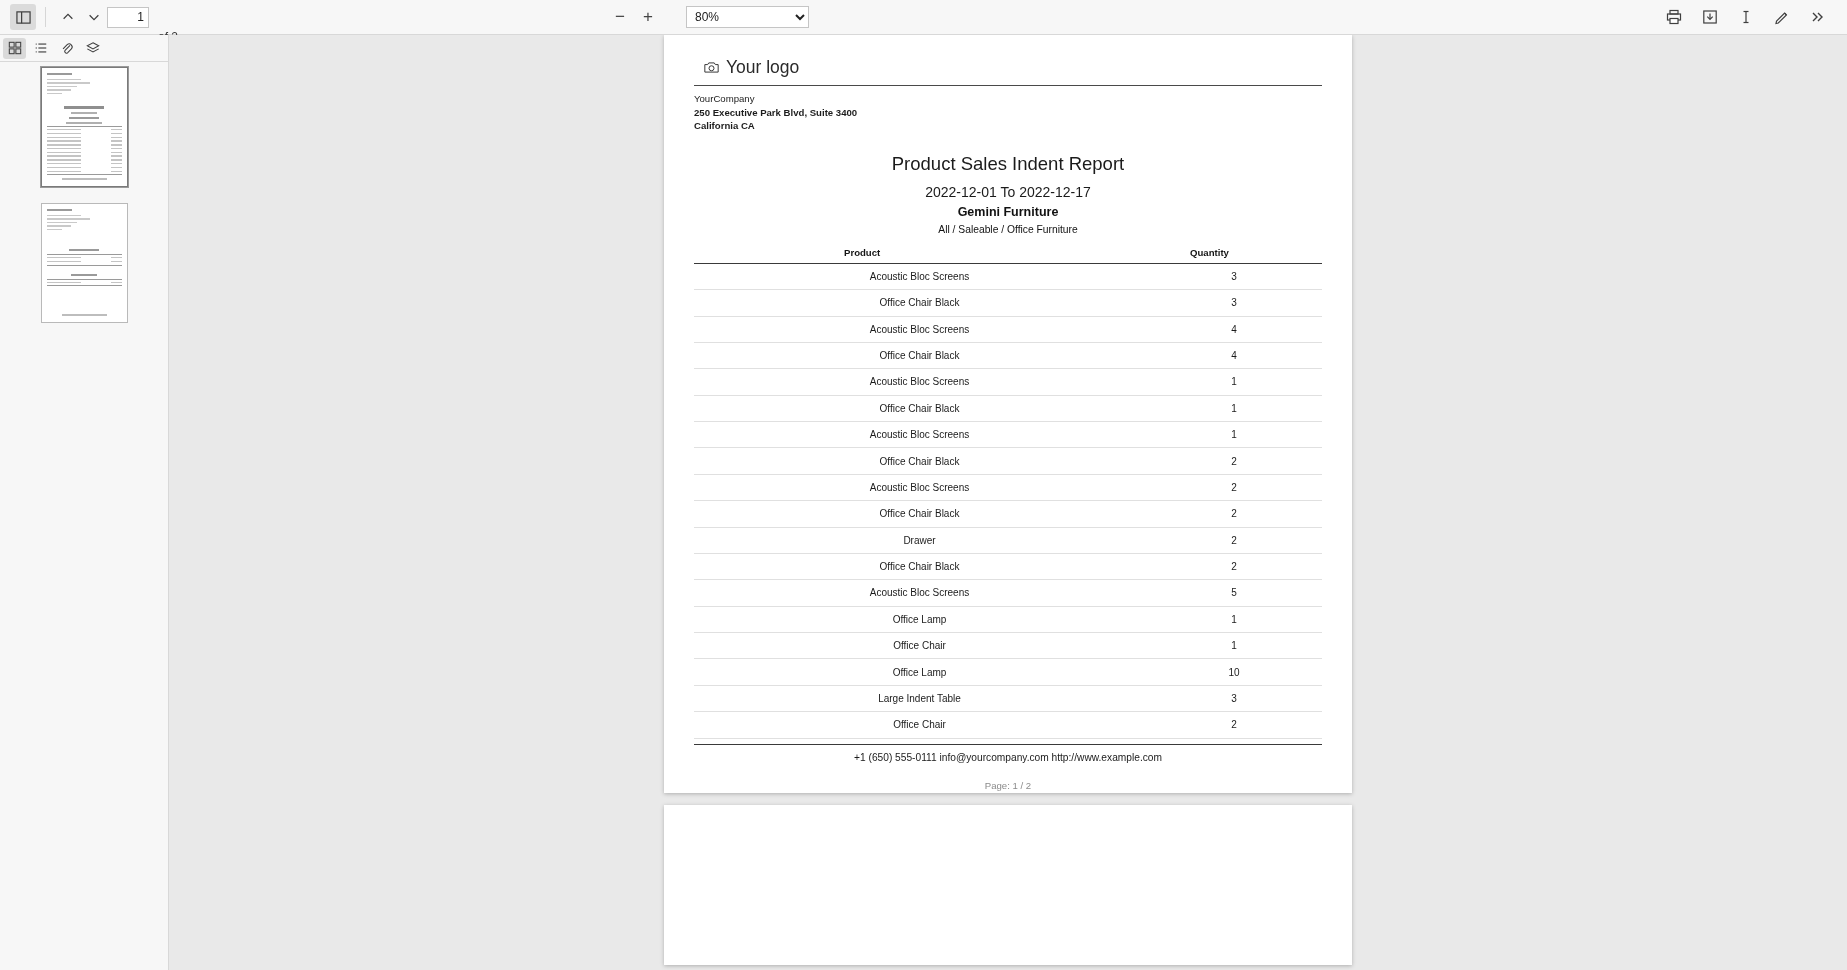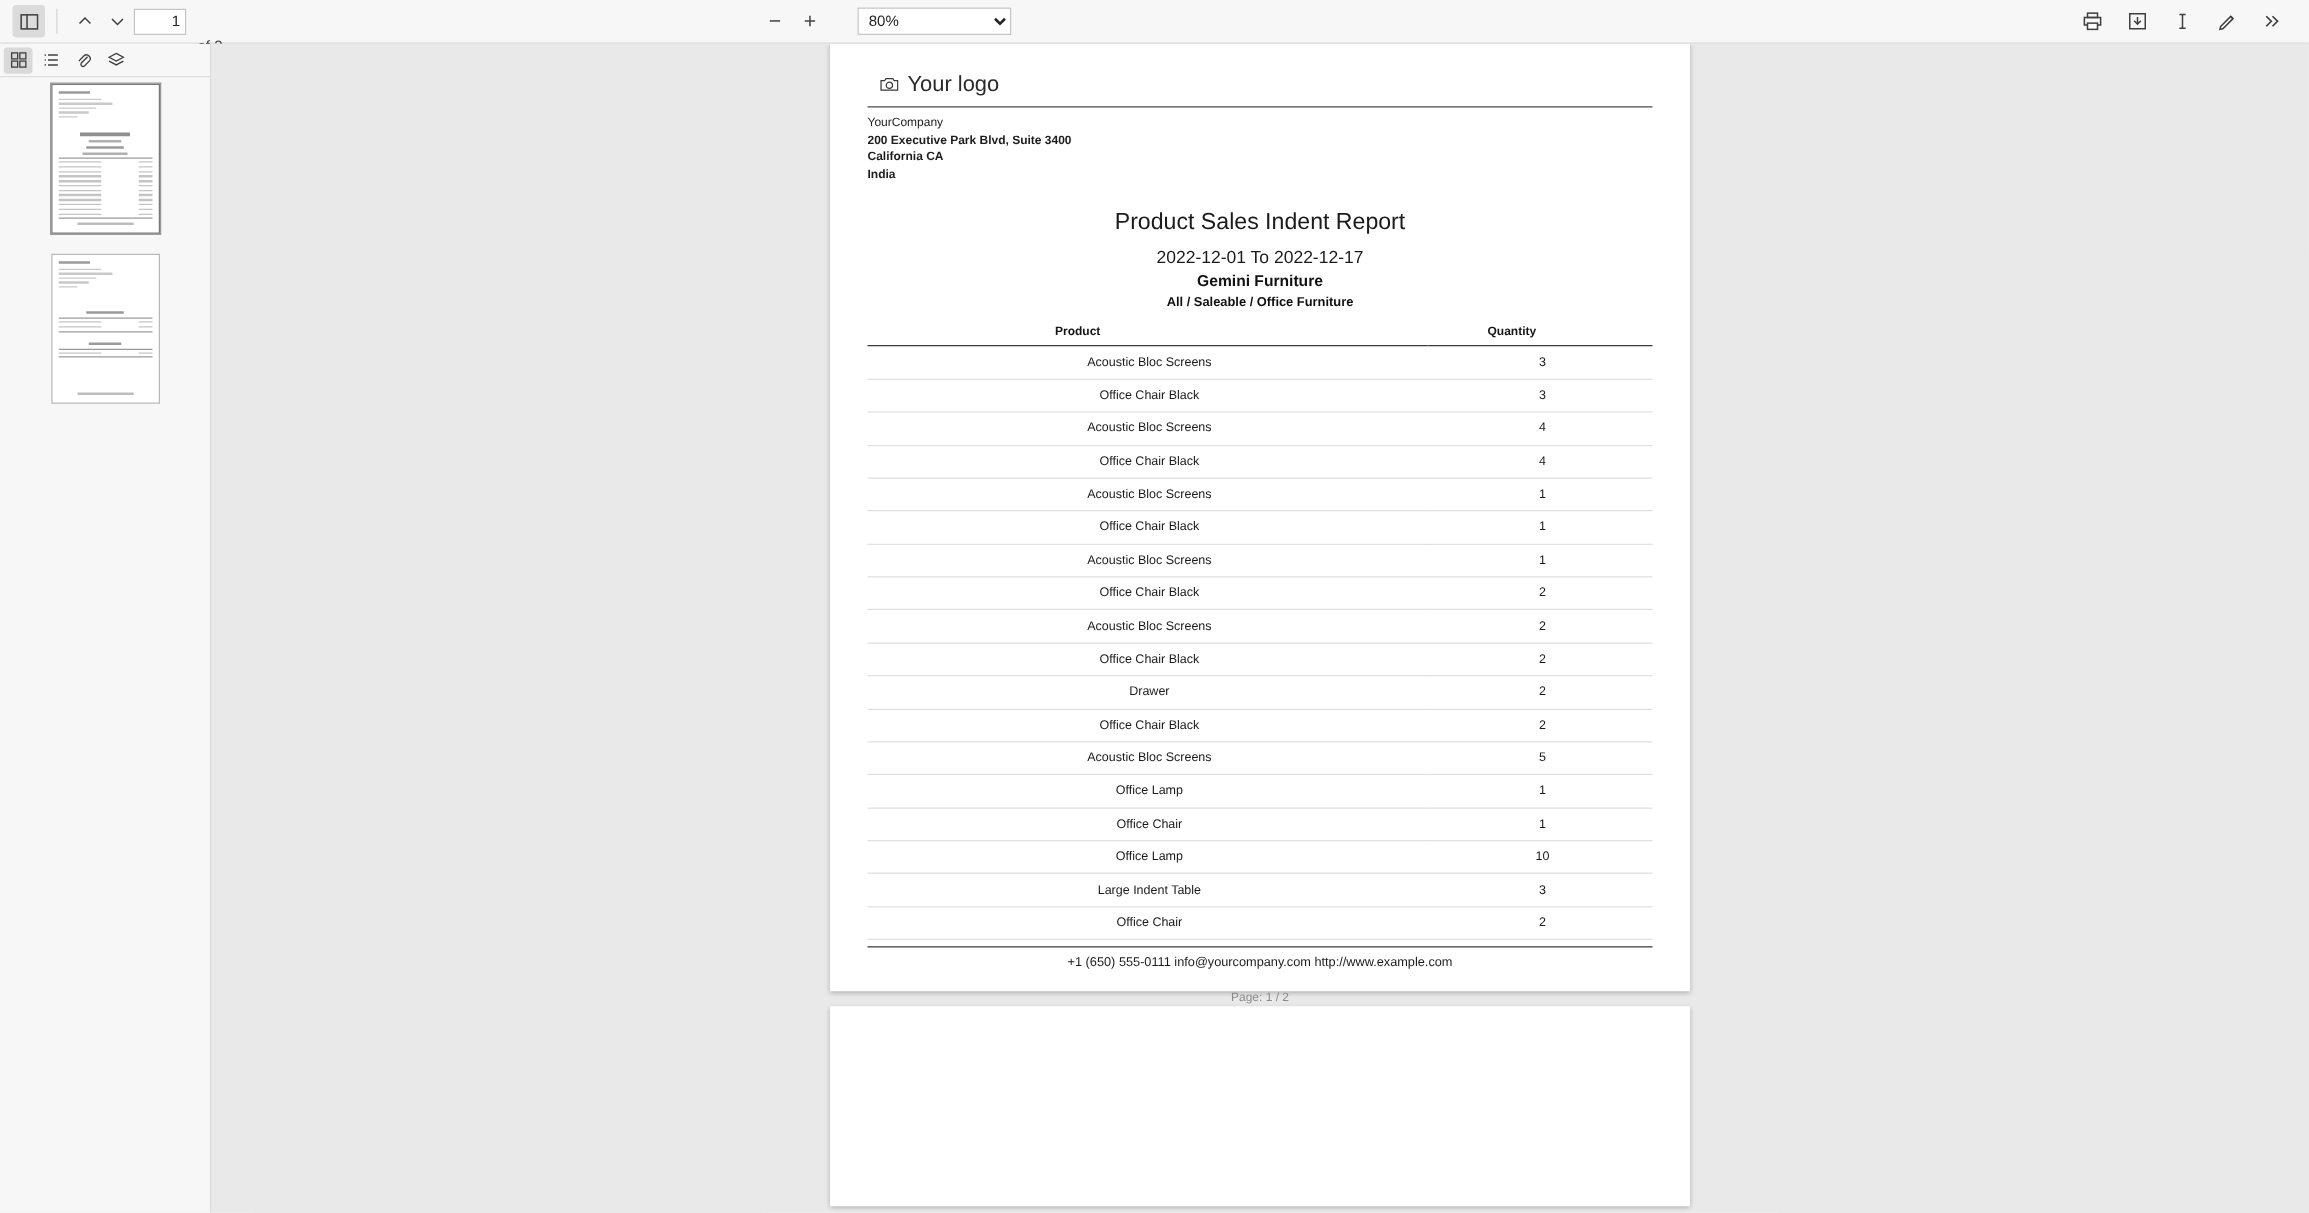--- a/index.html
+++ b/index.html
@@ -147,21 +147,21 @@
 
   .doc-title {
     text-align: center;
     font-size: 18.5px;
     color: #1b1b1b;
     margin-top: 20px;
     font-weight: 400;
   }
   .doc-sub1 { text-align: center; font-size: 14px; margin-top: 9px; color: #1b1b1b; }
   .doc-sub2 { text-align: center; font-size: 12.5px; margin-top: 5px; color: #111; font-weight: 700; }
-  .doc-sub3 { text-align: center; font-size: 10.3px; margin-top: 5px; color: #111; font-weight: 700; }
+  .doc-sub3 { text-align: center; font-size: 10.3px; margin-top: 5px; color: #111; font-weight: 400; }
 
   table.report {
     width: 100%;
     border-collapse: collapse;
     margin-top: 9px;
     font-size: 10px;
   }
   table.report thead th {
     font-size: 9.6px;
     font-weight: 700;
@@ -452,23 +452,22 @@
         <svg width="15" height="13" viewBox="0 0 18 15">
           <path d="M1 4 h3.4 l1.3 -2 h6.6 l1.3 2 H17 v9 H1 Z" fill="none" stroke="#3a3a3a" stroke-width="1.2"></path>
           <circle cx="9" cy="8.4" r="3" fill="none" stroke="#3a3a3a" stroke-width="1.2"></circle>
         </svg>
       </span>
       <span class="logo-text">Your logo</span>
     </div>
 
     <div class="addr-block">
       <div class="first">YourCompany</div>
-      <div>200 Executive Park Blvd, Suite 3400</div>
+      <div>250 Executive Park Blvd, Suite 3400</div>
       <div>California CA</div>
-      <div>India</div>
     </div>
 
     <div class="doc-title">Product Sales Indent Report</div>
     <div class="doc-sub1">2022-12-01 To 2022-12-17</div>
     <div class="doc-sub2">Gemini Furniture</div>
     <div class="doc-sub3">All / Saleable / Office Furniture</div>
 
     <table class="report">
       <thead>
         <tr>

